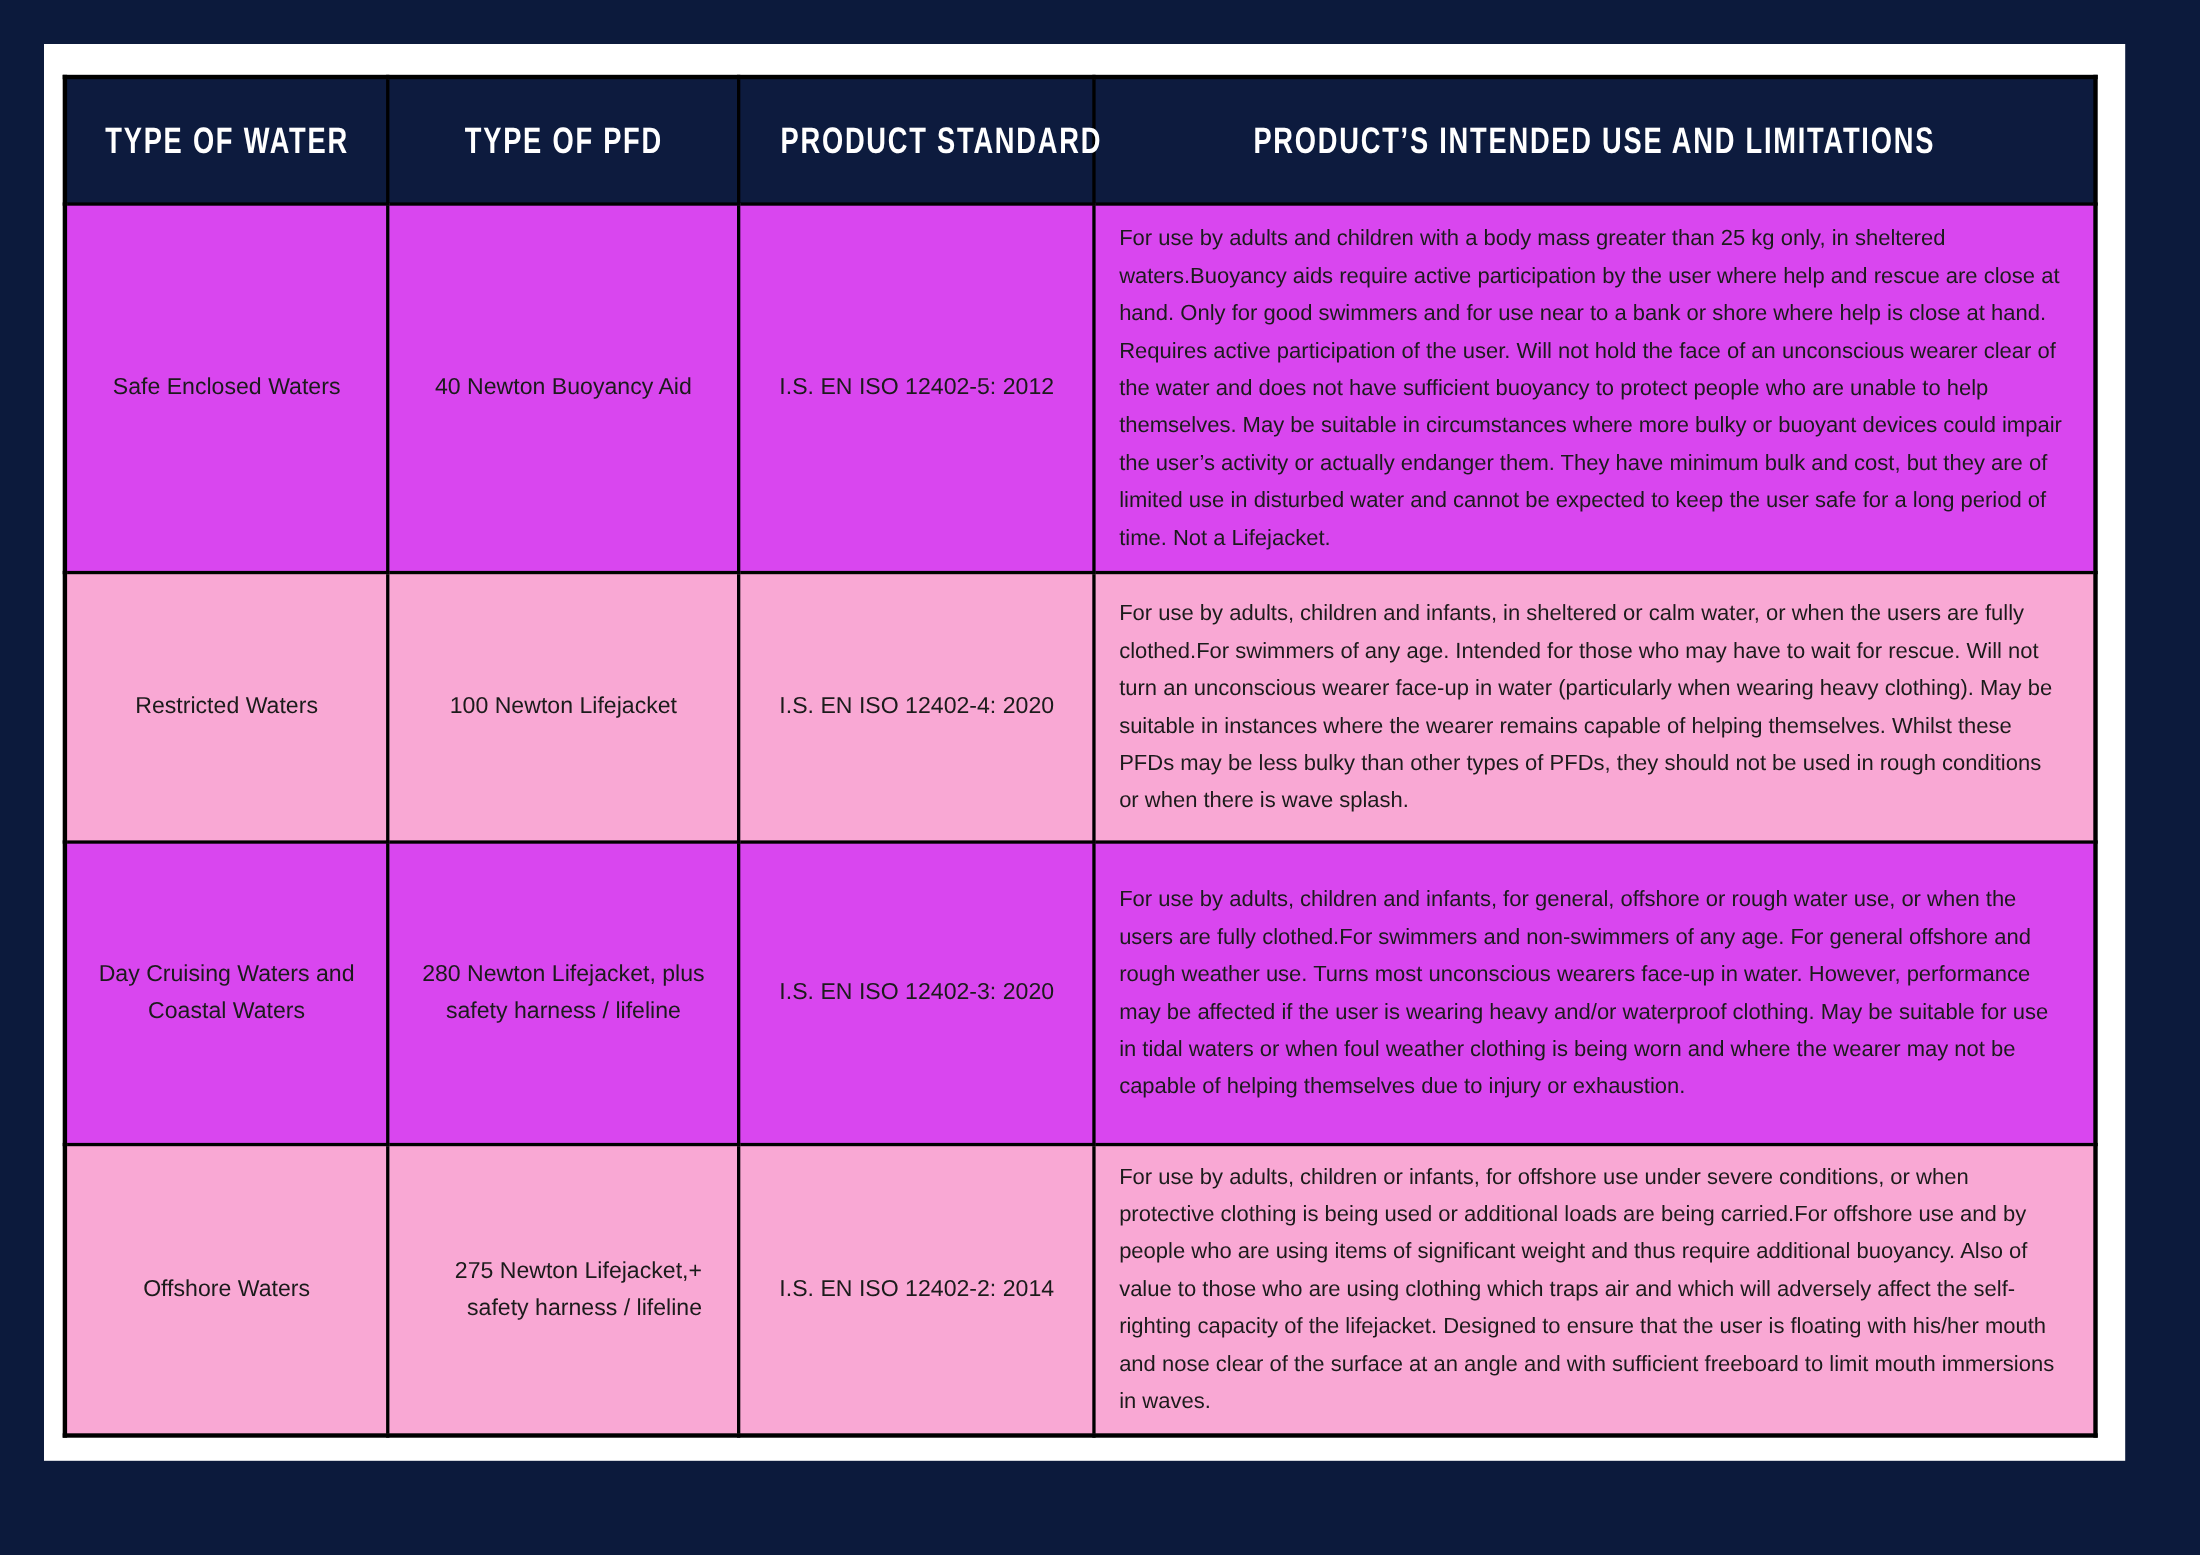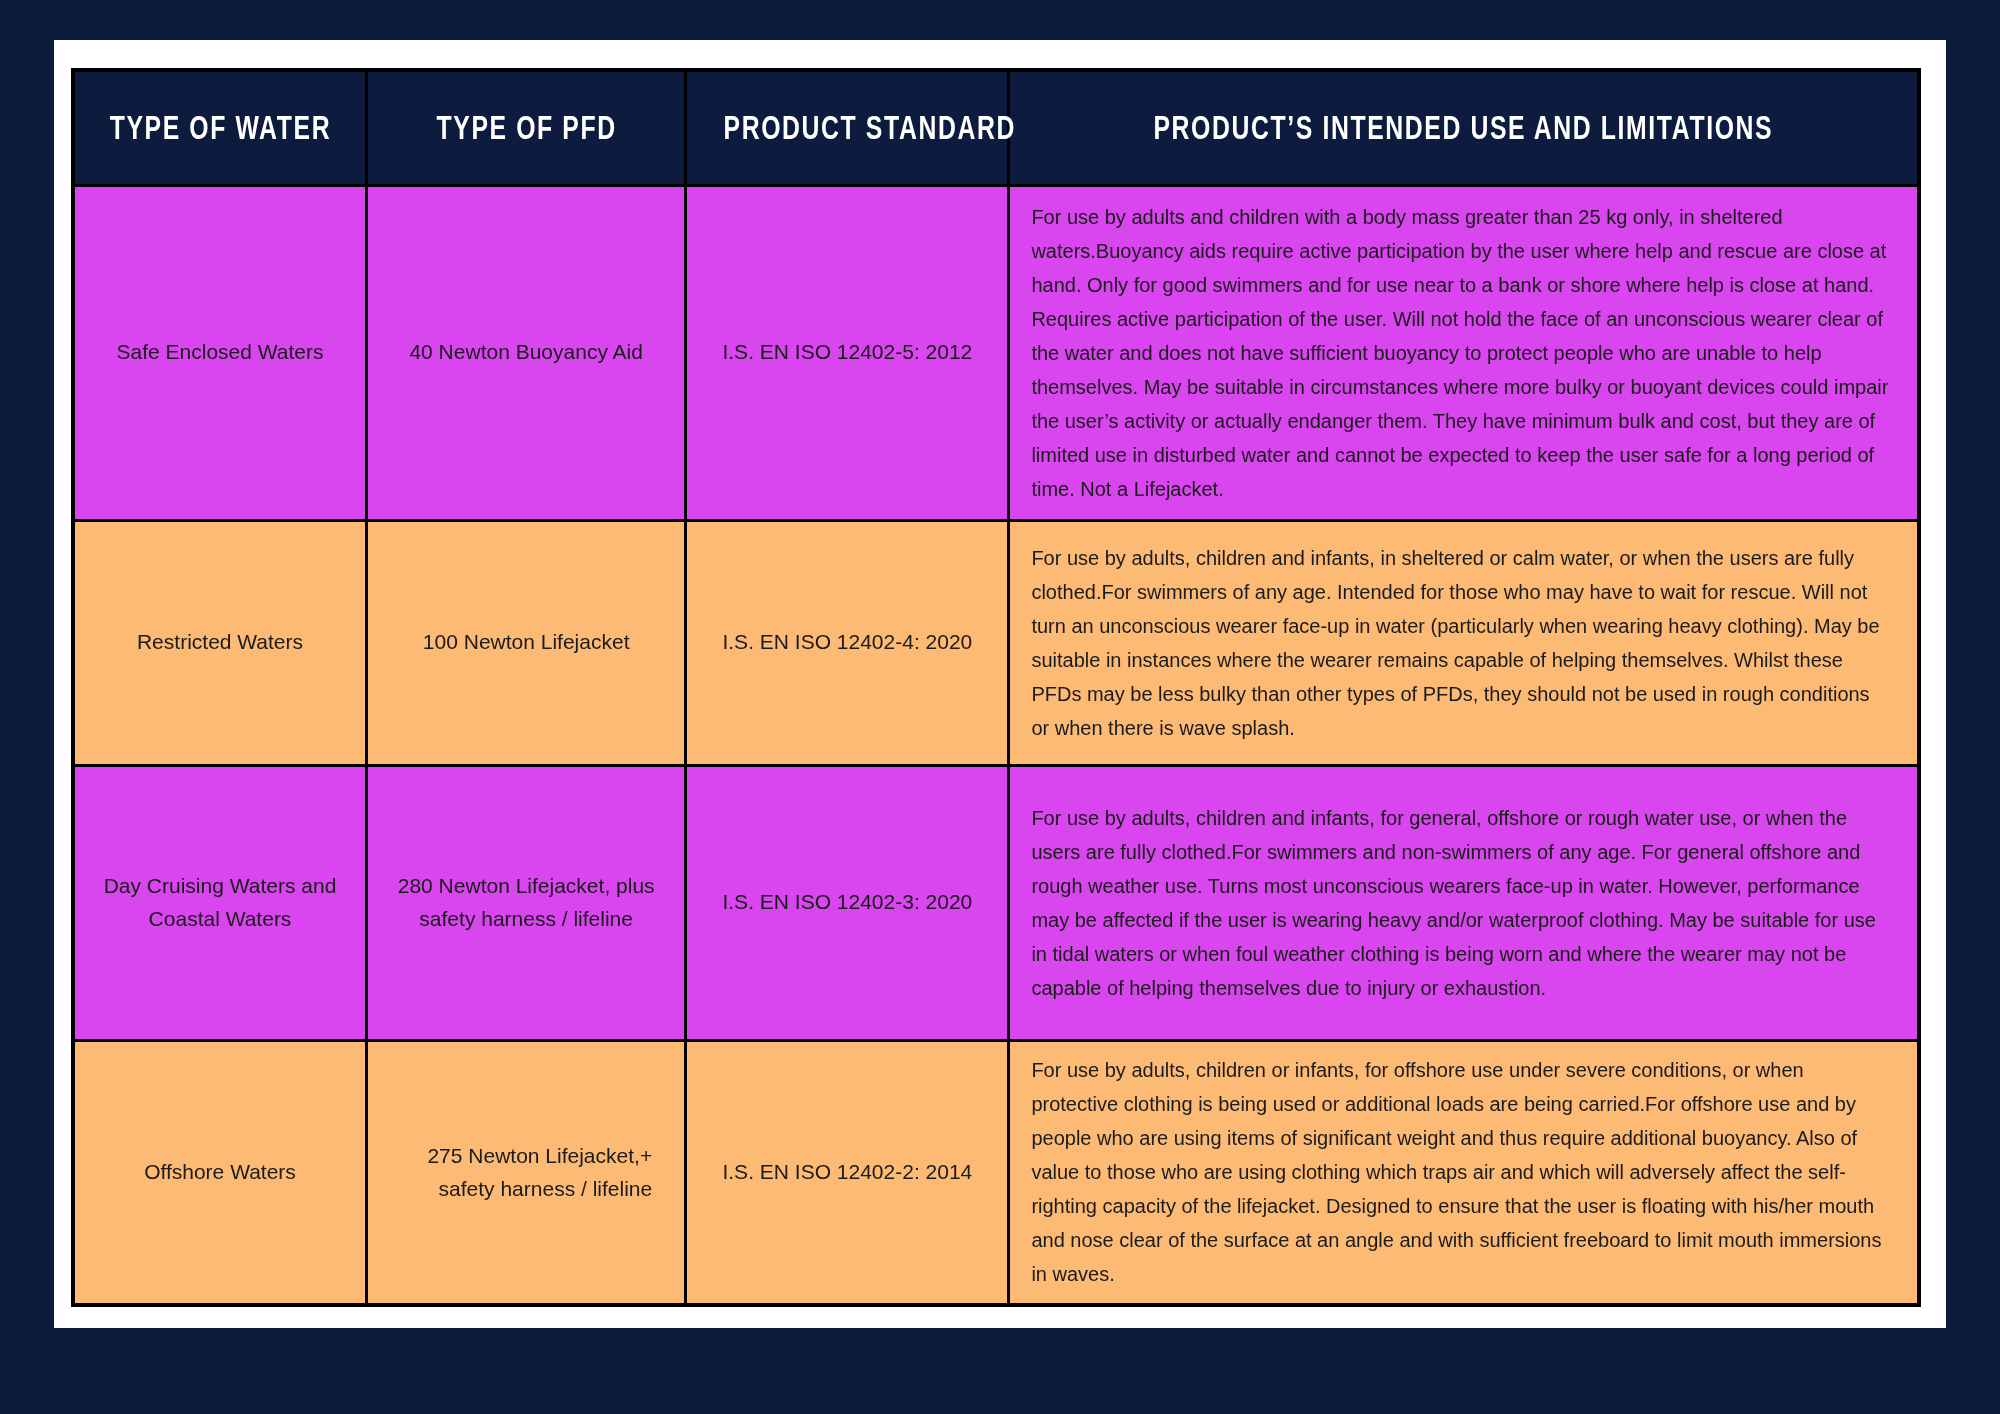--- a/index.html
+++ b/index.html
@@ -7,21 +7,21 @@
   html, body {
     width: 2000px;
     height: 1414px;
     background: #0c1a3c;
     font-family: "Liberation Sans", sans-serif;
   }
 
   .outer-frame {
     position: absolute;
     top: 40px;
-    left: 54px;
+    left: 40px;
     width: 1892px;   
     height: 1288px;  
     background: #ffffff;
   }
 
   .table-wrap {
     position: absolute;
     top: 28px;
     left: 17px;
     right: 25px;
@@ -54,21 +54,21 @@
     font-size: 31px;
     font-weight: 700;
     letter-spacing: 2px;
     white-space: nowrap;
     transform: scale(0.80, 1.08);
     transform-origin: center center;
   }
 
   
   tr.row-gray td { background: #d946ef; }
-  tr.row-white td { background: #fdba74; }
+  tr.row-white td { background: #f9a8d4; }
 
   td.c-center {
     text-align: center;
     font-size: 21px;
     color: #1b1b1b;
     line-height: 1.55;
     padding: 6px 14px;
   }
 
   td.c-use {

